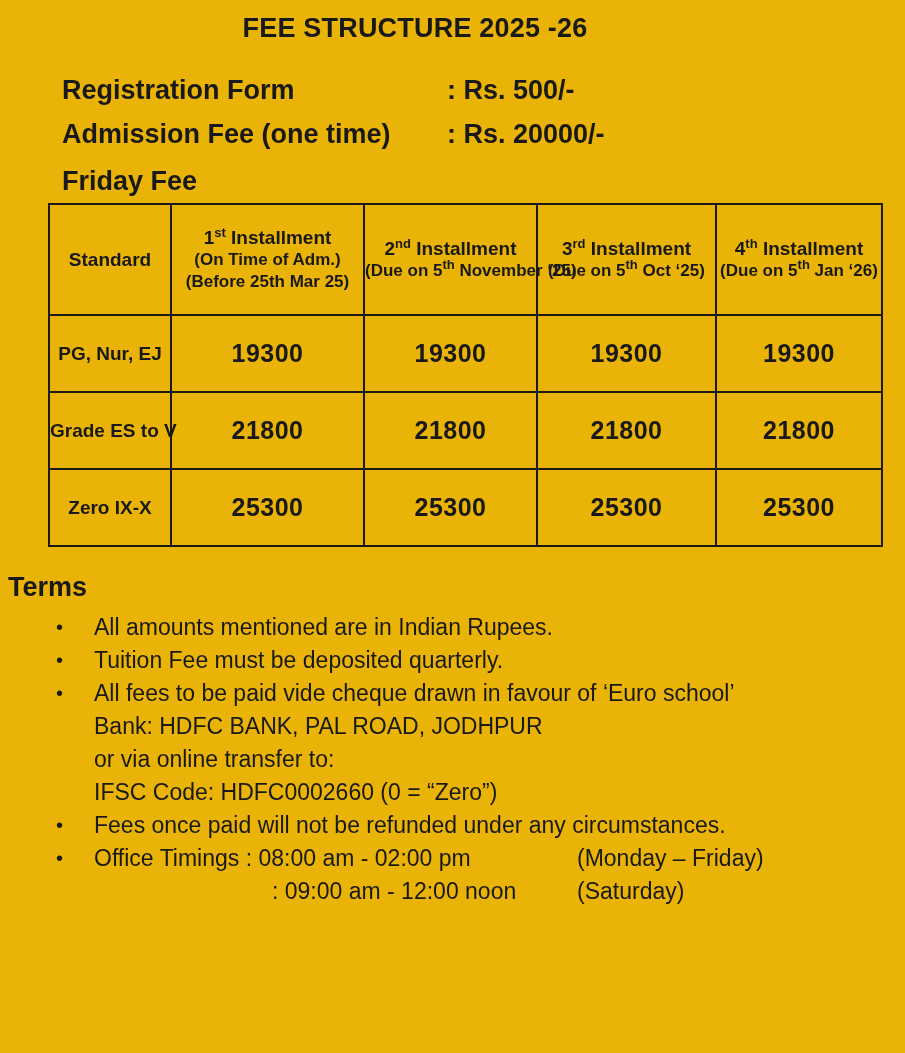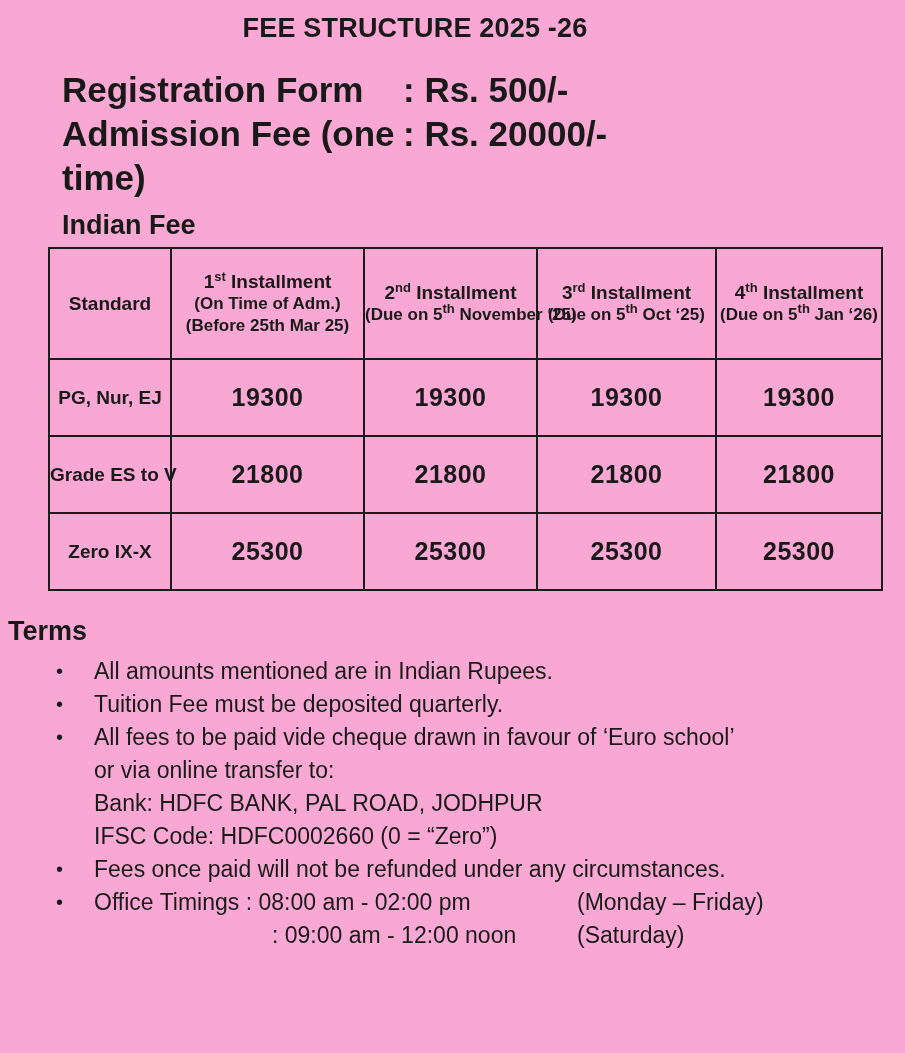--- a/index.html
+++ b/index.html
@@ -1,28 +1,28 @@
 <!DOCTYPE html>
 <html><head>
 <meta charset="utf-8">
 <style>
   html,body{margin:0;padding:0;background:#e8e8e8;}
   .page{
-    width:905px;height:1053px;background:#f9a8d4;overflow:hidden;
+    width:905px;height:1053px;background:#eab308;overflow:hidden;
     font-family:"Liberation Sans","DejaVu Sans",sans-serif;
     color:#191919;position:relative;margin:0 auto;
   }
   
   .title{
     margin:0;padding-top:12px;width:830px;text-align:center;
     font-size:27px;line-height:32px;font-weight:700;letter-spacing:.2px;
   }
   
   .fee-list{margin:24px 0 0 62px;}
-  .fee-row{display:flex;line-height:44px;font-size:35px;font-weight:700;}
+  .fee-row{display:flex;line-height:44px;font-size:27px;font-weight:700;gap:44px;}
   .fee-label{flex:0 0 341px;}
   
   .annual{margin:8px 0 0 62px;font-size:27px;line-height:34px;font-weight:700;}
   
   table.fee-table{
     border-collapse:collapse;table-layout:fixed;width:833px;
     margin:5px 0 0 48px;
   }
   .fee-table th,.fee-table td{
     border:2px solid #1b1b1b;text-align:center;vertical-align:middle;padding:0;
@@ -57,21 +57,21 @@
     <div class="fee-row">
       <span class="fee-label">Registration Form</span>
       <span class="fee-value">: Rs. 500/-</span>
     </div>
     <div class="fee-row">
       <span class="fee-label">Admission Fee (one time)</span>
       <span class="fee-value">: Rs. 20000/-</span>
     </div>
   </div>
 
-  <h2 class="annual">Indian Fee</h2>
+  <h2 class="annual">Friday Fee</h2>
 
   <table class="fee-table">
     <colgroup>
       <col style="width:122px">
         <col style="width:193px">
         <col style="width:173px">
         <col style="width:179px">
         <col style="width:166px">
     </colgroup>
     <thead>
@@ -137,26 +137,26 @@
         <div class="b-text"><span>Tuition Fee must be deposited </span><span class="bd">quarterly</span><span>.</span></div>
       </div>
 
       <div class="b-row">
         <span class="dot">•</span>
         <div class="b-text"><span>All fees to be paid </span><span class="bd">vide cheque drawn in favour of ‘Euro school’</span></div>
       </div>
 
       <div class="b-row">
         <span class="dot"></span>
-        <div class="b-text"><span class="bd">or</span><span> via </span><span class="bd">online transfer</span><span> to:</span></div>
+        <div class="b-text bd">Bank: HDFC BANK, PAL ROAD, JODHPUR</div>
       </div>
 
       <div class="b-row">
         <span class="dot"></span>
-        <div class="b-text bd">Bank: HDFC BANK, PAL ROAD, JODHPUR</div>
+        <div class="b-text"><span class="bd">or</span><span> via </span><span class="bd">online transfer</span><span> to:</span></div>
       </div>
 
 
       <div class="b-row">
         <span class="dot"></span>
         <div class="b-text"><span class="bd">IFSC Code: HDFC0002660</span><span> (0 = “Zero”)</span></div>
       </div>
 
       <div class="b-row">
         <span class="dot">•</span>

